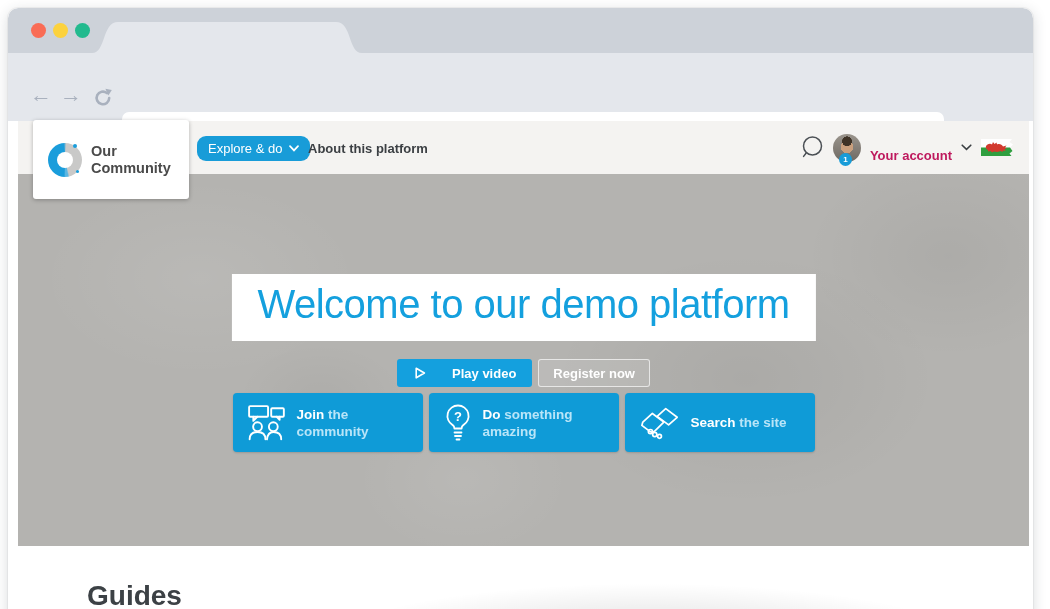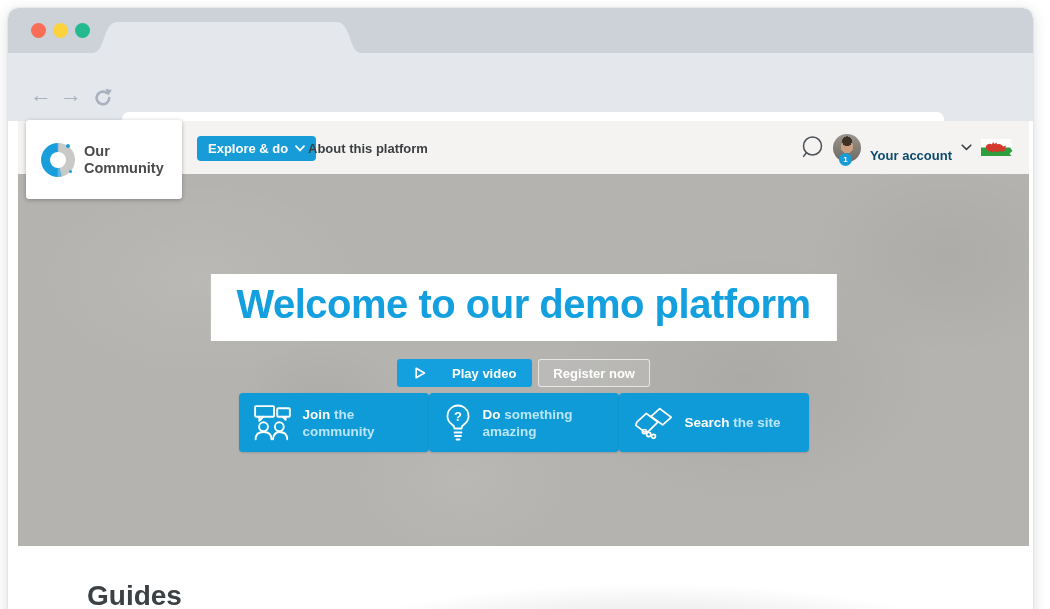--- a/index.html
+++ b/index.html
@@ -45,89 +45,89 @@
   .hamburger{position:absolute;left:959px;top:69px;width:30px;}
   .hamburger i{display:block;height:4px;border-radius:2px;background:#a7afbd;margin-bottom:2.6px;}
   
   .site{
     position:absolute;left:10px;right:4px;top:113px;bottom:0;background:#ffffff;
   }
   .site-header{
     position:absolute;left:0;top:0;width:100%;height:53px;background:#f4f3f1;
   }
   .logo-card{
-    position:absolute;left:8px;top:-1px;width:156px;height:79px;background:#ffffff;
+    position:absolute;left:15px;top:-1px;width:156px;height:79px;background:#ffffff;
     border-radius:3px;box-shadow:0 1px 4px rgba(0,0,0,.28);z-index:5;
     display:flex;align-items:center;
   }
   .ring{
     width:34px;height:34px;border-radius:50%;margin-left:15px;position:relative;flex:none;
     background:conic-gradient(from 12deg,#c9c9c8 0 152deg,#5ab6e2 158deg 166deg,#1a9ddb 172deg 344deg,#c9c9c8 352deg 360deg);
   }
   .ring::after{content:"";position:absolute;inset:9px;background:#fff;border-radius:50%;}
   .speck{position:absolute;background:#1a9ddb;border-radius:50%;}
   .speck.s1{width:4px;height:4px;right:5px;top:1px;}
   .speck.s2{width:3px;height:3px;right:3px;bottom:4px;}
   .logo-text{margin-left:9px;font-size:14.5px;font-weight:bold;color:#4a4a4a;line-height:1.12;}
   .logo-text span{display:block;}
   .explore{
     position:absolute;left:179px;top:15px;height:25px;border:none;cursor:pointer;
-    background:#189cd8;color:#ffffff;font-family:inherit;font-size:13px;font-weight:bold;
-    border-radius:4px;padding:0 11px;display:flex;align-items:center;gap:7px;
+    background:#189cd8;color:#ffffff;font-family:inherit;font-size:13px;font-weight:normal;
+    border-radius:9px;padding:0 11px;display:flex;align-items:center;gap:7px;
   }
   .about{
     position:absolute;left:290px;top:20px;font-size:13px;font-weight:bold;color:#3b3f43;cursor:pointer;
   }
   .header-right{
     position:absolute;right:16px;top:0;height:53px;display:flex;align-items:center;gap:9px;
   }
   .avatar{
     width:28px;height:28px;border-radius:50%;position:relative;flex:none;cursor:pointer;
     background:
       radial-gradient(circle at 50% 26%, #3e3226 0 19%, rgba(0,0,0,0) 20%),
       radial-gradient(circle at 50% 46%, #c99f7d 0 30%, rgba(0,0,0,0) 31%),
       linear-gradient(#9a948c,#6e6962);
   }
   .badge{
     position:absolute;left:6px;bottom:-4px;width:13px;height:13px;border-radius:50%;
     background:#189cd8;color:#fff;font-size:8px;font-weight:bold;text-align:center;line-height:13px;
   }
-  .account-label{font-size:13px;font-weight:bold;color:#0c4a6e;cursor:pointer;margin-top:15px;}
+  .account-label{font-size:13px;font-weight:bold;color:#be185d;cursor:pointer;margin-top:15px;}
   
   .hero{
     position:absolute;left:0;top:53px;width:100%;height:372px;
     background-color:#b4b3b0;
     background-image:
       radial-gradient(ellipse 260px 160px at 18% 28%, rgba(255,255,255,.08), rgba(255,255,255,0) 62%),
       radial-gradient(ellipse 320px 210px at 72% 55%, rgba(0,0,0,.05), rgba(0,0,0,0) 60%),
       radial-gradient(ellipse 180px 130px at 44% 82%, rgba(255,255,255,.07), rgba(255,255,255,0) 60%),
       radial-gradient(ellipse 240px 170px at 92% 22%, rgba(0,0,0,.045), rgba(0,0,0,0) 60%),
       radial-gradient(ellipse 140px 90px at 30% 60%, rgba(0,0,0,.035), rgba(0,0,0,0) 60%);
   }
   .title-box{
     position:absolute;top:100px;left:50%;transform:translateX(-50%);
     background:#ffffff;padding:8px 26px 14px;white-space:nowrap;
   }
   .title-box h1{
-    margin:0;font-family:"Liberation Sans",sans-serif;font-size:40px;font-weight:bold;
+    margin:0;font-family:"Liberation Sans",sans-serif;font-size:40px;font-weight:normal;
     letter-spacing:-0.5px;color:#14a0de;
   }
   .btn-row{
     position:absolute;top:185px;left:0;width:100%;display:flex;justify-content:center;gap:6px;
   }
   .btn-row button{
     height:28px;font-family:inherit;font-size:13px;font-weight:bold;border-radius:3px;
     display:flex;align-items:center;cursor:pointer;
   }
   .play{background:#14a0de;color:#fff;border:none;padding:0 16px;gap:25px;}
   .register{
     background:rgba(255,255,255,.10);color:#fff;border:1px solid rgba(255,255,255,.65);padding:0 14px;
   }
   .cards{
-    position:absolute;top:219px;left:0;width:100%;display:flex;justify-content:center;
+    position:absolute;top:219px;left:0;width:100%;display:flex;justify-content:center;gap:6px;
   }
   .card{
     width:190px;height:59px;background:#0f9bd7;border-radius:4px;box-sizing:border-box;
     display:flex;align-items:center;padding:0 10px 0 14px;cursor:pointer;
     box-shadow:0 1px 2px rgba(0,0,0,.15);
   }
   .card svg{flex:none;}
   .card p{
     margin:0 0 0 10px;font-size:13.5px;line-height:1.26;color:#b9e5f8;font-weight:bold;
   }

